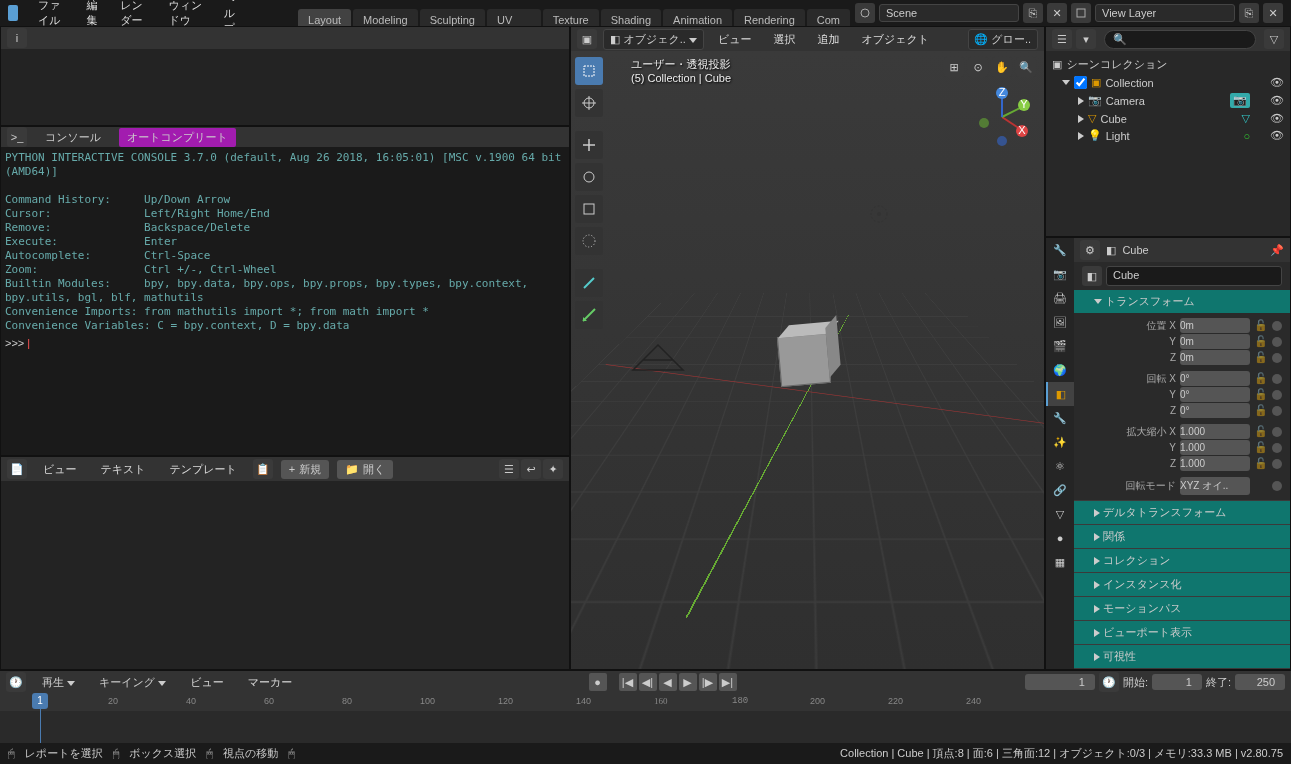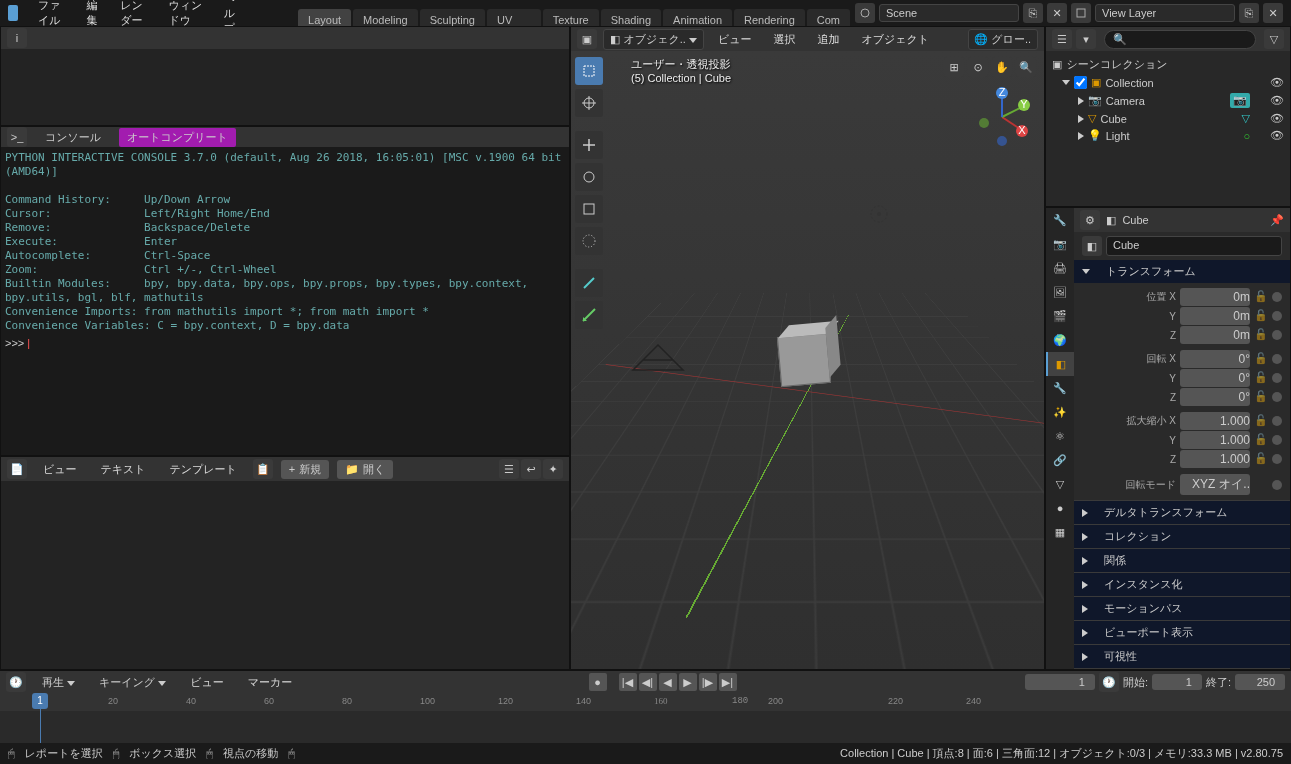--- a/index.html
+++ b/index.html
@@ -55,25 +55,25 @@
 .ol-indent{padding-left:16px}
 .ol-indent2{padding-left:32px}
 .props{flex:1;background:#2a2a2a;border:1px solid #111;display:flex}
 .props-tabs{width:28px;background:#252525;display:flex;flex-direction:column}
 .prop-tab{width:28px;height:24px;display:flex;align-items:center;justify-content:center;cursor:pointer}
 .prop-tab.active{background:#424242;border-left:2px solid #5a9fd4}
 .props-content{flex:1;overflow:hidden}
 .props-hdr{height:24px;background:#333;display:flex;align-items:center;padding:0 6px;gap:6px}
 .props-field{background:#1a1a1a;border:1px solid #444;padding:2px 6px;border-radius:3px;flex:1}
 .panel{border-bottom:1px solid #3a3a3a}
-.panel-hdr{padding:4px 8px;background:#0f172a;display:flex;align-items:center;gap:16px;cursor:pointer}
+.panel-hdr{padding:4px 20px;background:#0f766e;display:flex;align-items:center;gap:3px;cursor:pointer}
 .panel-body{padding:4px 8px}
 .prop-row{display:flex;align-items:center;gap:4px;margin:1px 0;justify-content:flex-end}
 .prop-label{font-size:10px;color:#aaa;text-align:right;white-space:nowrap}
-.prop-val{background:#555;border-radius:3px;padding:2px 0;width:70px;text-align:right;font-size:12px}
+.prop-val{background:#555;border-radius:3px;padding:2px 0;width:70px;text-align:left;font-size:10px}
 .lock-ico{width:14px;height:14px;opacity:0.5}
 .timeline{height:72px;background:#232323;border-top:1px solid #111}
 .tl-hdr{height:22px;background:#333;display:flex;align-items:center;padding:0 6px;gap:8px}
 .tl-controls{display:flex;gap:2px;margin:0 auto}
 .tl-btn{width:18px;height:18px;background:#555;border-radius:2px;display:flex;align-items:center;justify-content:center;cursor:pointer}
 .tl-frames{display:flex;gap:4px;align-items:center}
 .tl-frame-val{background:#555;padding:2px 10px;border-radius:3px;width:70px;text-align:right}
 .tl-track{height:50px;background:#2a2a2a;position:relative;overflow:hidden}
 .tl-ruler{height:18px;background:#333;display:flex;position:relative}
 .tl-mark{position:absolute;font-size:9px;color:#888;top:3px}
@@ -429,27 +429,27 @@
         </div>
         <div class="panel">
             <div class="panel-hdr">
               <span class="tri tri-r"></span>
               <span>デルタトランスフォーム</span>
             </div>
           </div>
         <div class="panel">
             <div class="panel-hdr">
               <span class="tri tri-r"></span>
+              <span>関係</span>
+            </div>
+          </div>
+        <div class="panel">
+            <div class="panel-hdr">
+              <span class="tri tri-r"></span>
               <span>コレクション</span>
-            </div>
-          </div>
-        <div class="panel">
-            <div class="panel-hdr">
-              <span class="tri tri-r"></span>
-              <span>関係</span>
             </div>
           </div>
         <div class="panel">
             <div class="panel-hdr">
               <span class="tri tri-r"></span>
               <span>インスタンス化</span>
             </div>
           </div>
         <div class="panel">
             <div class="panel-hdr">
@@ -504,21 +504,21 @@
     <div class="tl-ruler" id="tl-ruler">
         <span class="tl-mark" style="left: 108px;">20</span>
         <span class="tl-mark" style="left: 186px;">40</span>
         <span class="tl-mark" style="left: 264px;">60</span>
         <span class="tl-mark" style="left: 342px;">80</span>
         <span class="tl-mark" style="left: 420px;">100</span>
         <span class="tl-mark" style="left: 498px;">120</span>
         <span class="tl-mark" style="left: 576px;">140</span>
         <span class="tl-mark" style="left: 654px; font-family: Liberation Serif, serif;">160</span>
         <span class="tl-mark" style="left: 732px; font-family: Liberation Mono, monospace;">180</span>
-        <span class="tl-mark" style="left: 768px;">200</span>
+        <span class="tl-mark" style="left: 810px;">200</span>
         <span class="tl-mark" style="left: 888px;">220</span>
         <span class="tl-mark" style="left: 966px;">240</span>
       </div>
     <div class="tl-playhead">1</div>
   </div>
 </div>
 
 <div class="statusbar">
   <span>🖱</span>
     <span>レポートを選択</span>

